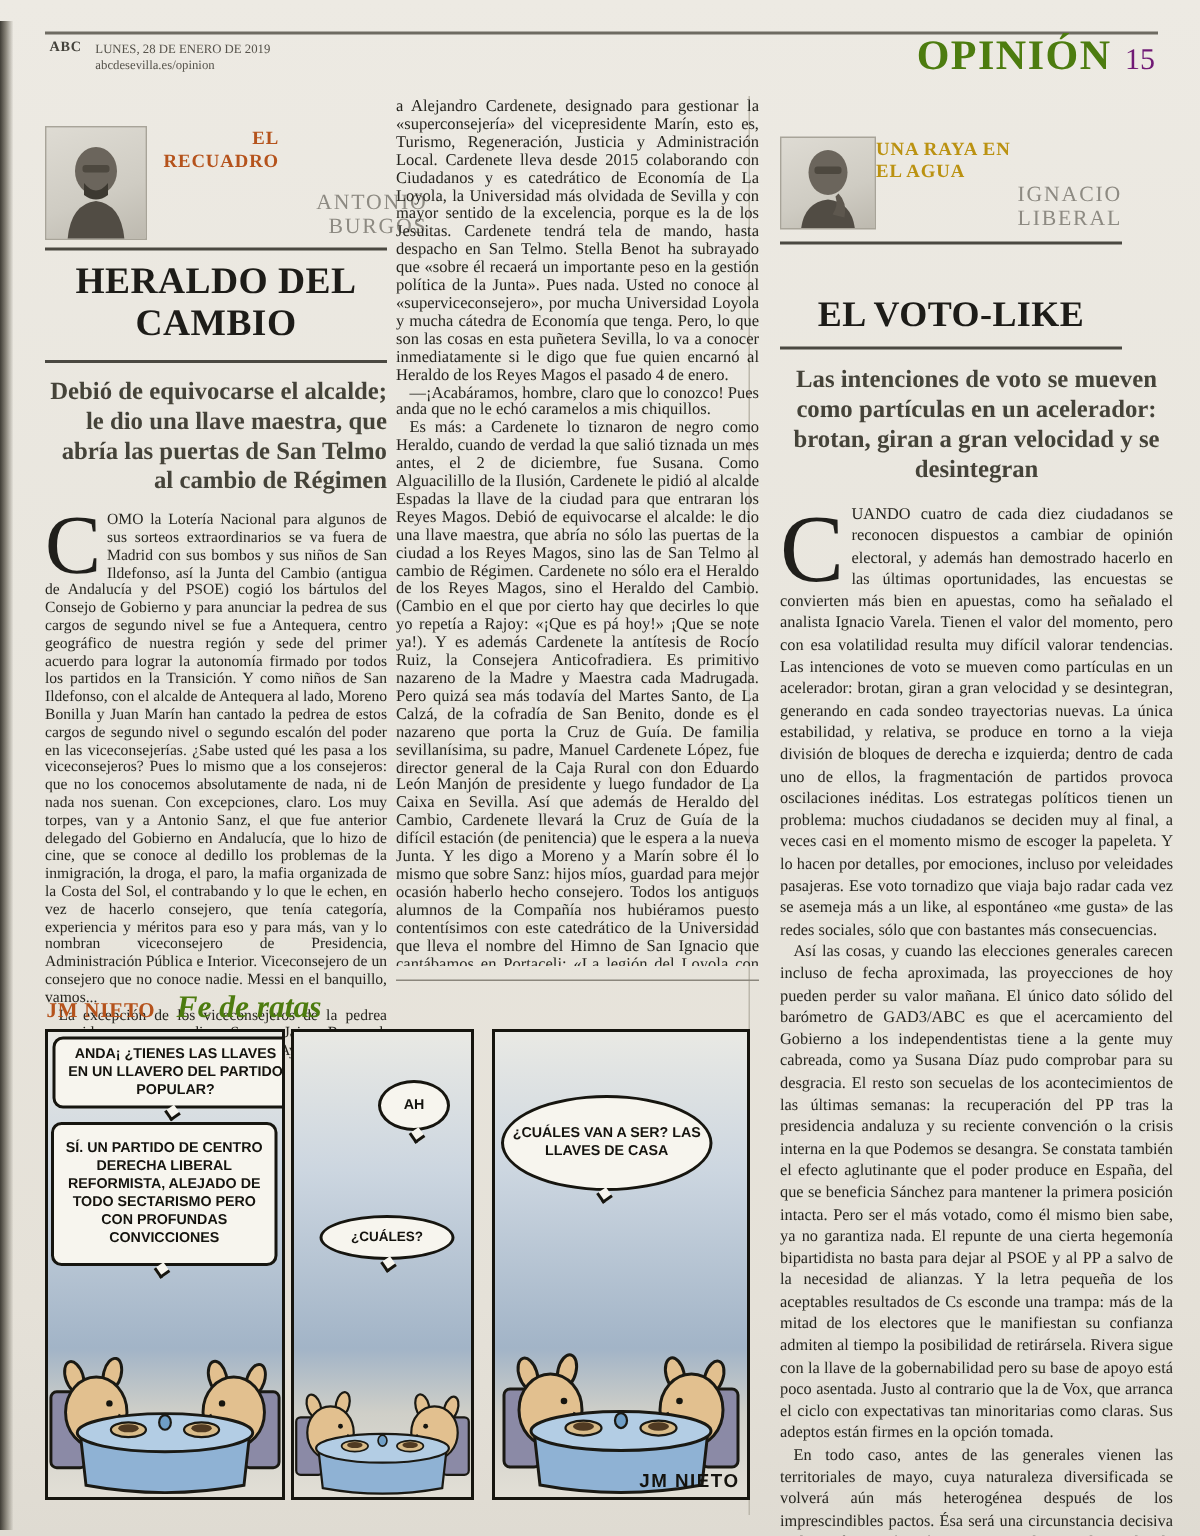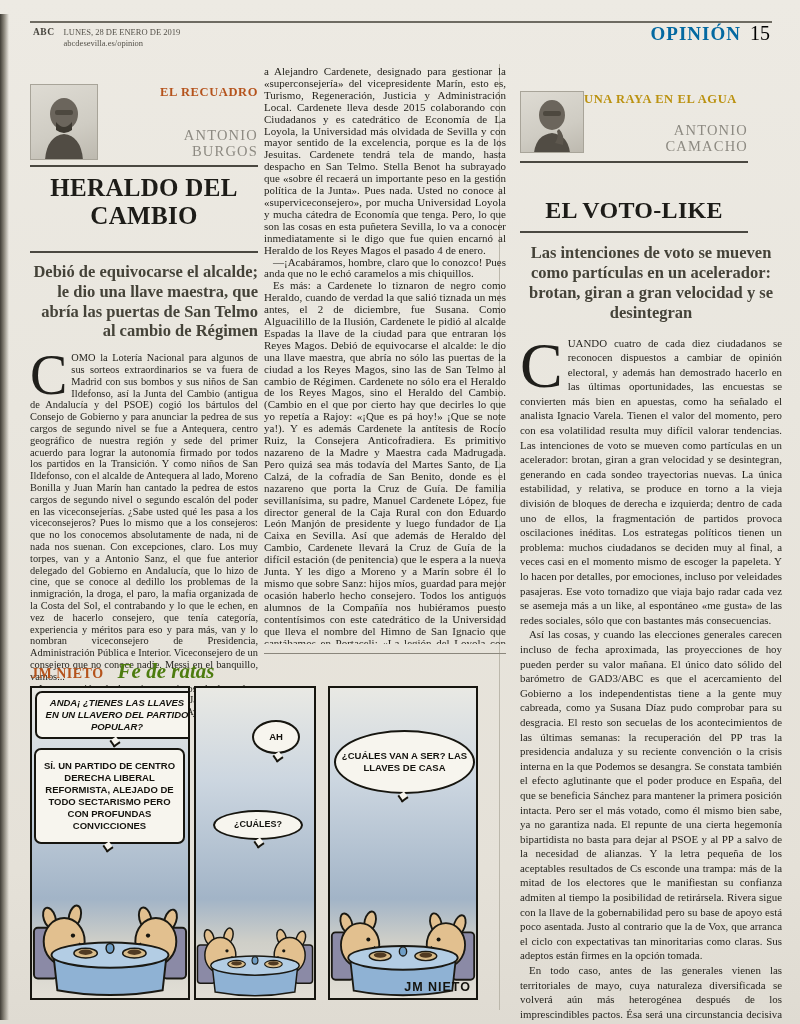--- a/index.html
+++ b/index.html
@@ -12,45 +12,45 @@
   }
   .page-edge { position:absolute; left:0; top:14px; width:9px; height:1006px;
     background:linear-gradient(90deg,#403d36 0%,#8b877c 45%,rgba(180,176,165,0)); }
   .top-rule { position:absolute; left:30px; right:28px; top:21px; height:2px; background:#6e6b62; }
 
   
   .masthead-left { position:absolute; left:33px; top:27px; display:flex; gap:9px; align-items:flex-start; }
   .brand { font-weight:700; font-size:9.5px; color:#45433c; letter-spacing:.5px;text-align:right; }
   .dateline { font-size:8.5px; line-height:1.25; color:#55524a; }
   .masthead-right { position:absolute; right:30px; top:22px; display:flex; align-items:baseline; gap:9px; }
-  .section { font-size:19px; font-weight:700; letter-spacing:1px; color:#0369a1; }
-  .pagenum { font-size:20px; color:#000000; }
+  .section { font-size:28px; font-weight:700; letter-spacing:1px; color:#4d7c0f; }
+  .pagenum { font-size:20px; color:#701a75; }
 
   .col-divider { position:absolute; left:499px; top:64px; width:1px; height:946px; background:#bcb8ac; }
 
   
   .kicker { font-weight:700; font-size:12.5px; letter-spacing:.6px; }
   .author-name { color:#8d8a82; font-size:14.5px; letter-spacing:1.2px; line-height:1.12; }
   .hrule { height:2px; background:#4a4841; }
   .art-title { font-weight:700; color:#1d1c18; text-align:center; letter-spacing:.3px; }
   .standfirst { color:#454339; font-weight:700; }
   .bodytext { text-align:justify; color:#26251f; overflow:hidden; }
   .bodytext p { text-indent:9px; }
   .bodytext p.noindent { text-indent:0; }
   .dropcap { float:left; font-weight:400; color:#201f1b; }
 
   
   .col-left { position:absolute; left:30px; top:84px; width:228px; }
   .author-row { display:flex; justify-content:space-between; height:78px; }
   .photo { background:linear-gradient(160deg,#dedbd3 0%,#cfccc3 60%,#bdb9af 100%);
     border:1px solid #a8a499; position:relative; overflow:hidden; flex:none; }
   .photo svg { position:absolute; bottom:-1px; left:0; }
-  .author-block { display:flex; flex-direction:column; justify-content:space-between; text-align:right; flex:1; padding:1px 0 3px; }
+  .author-block { display:flex; flex-direction:row; justify-content:flex-end; text-align:right; flex:1; padding:1px 0 3px; }
   .kicker-left { color:#b5531c; }
-  .col-left .art-title { font-size:25px; padding:7px 0 21px; }
+  .col-left .art-title { font-size:25px; padding:7px 0 10px; }
   .col-left .standfirst { text-align:right; font-size:16.5px; line-height:1.2; margin:9px 0 11px; }
   .col-left .bodytext { font-size:10.4px; line-height:11.8px; height:368px; }
   .dropcap-left { font-size:56px; line-height:43px; padding:2px 4px 0 0; }
 
   
   .col-mid { position:absolute; left:264px; top:66px; width:242px; }
   .col-mid .bodytext { font-size:11px; line-height:11.9px; height:578px; }
   .end-rule { height:1px; background:#8a867c; margin-top:9px; }
 
   
@@ -63,29 +63,29 @@
   .col-right .bodytext { font-size:10.9px; line-height:14.6px; height:712px; }
   .dropcap-right { font-size:64px; line-height:53px; padding:3px 5px 0 0; }
 
   
   .comic-credit { position:absolute; left:31px; top:659px; display:flex; align-items:baseline; gap:14px; }
   .credit-name { color:#b5531c; font-weight:700; font-size:14px; letter-spacing:.5px; }
   .credit-title { font-style:italic; font-weight:700; font-size:21px; color:#4d7c0f; }
   .comic { position:absolute; left:30px; top:686px; width:452px; height:318px; }
   .panel { position:absolute; top:0; height:314px; border:2px solid #16150f;
     background:linear-gradient(180deg,#e9e9e4 0%,#ccd6e0 30%,#a2b4c7 68%,#cfcfc8 82%,#e2dfd6 100%); overflow:hidden; }
-  .panel1 { left:0; width:160px; } .panel2 { left:164px; width:122px; } .panel3 { left:298px; width:150px; }
+  .panel1 { left:0; width:160px; } .panel2 { left:164px; width:122px; } .panel3 { left:298px; width:172px; }
   .bubble { position:absolute; background:#f7f5ee; border:2px solid #16150f; text-align:center;
     font-family:"Liberation Sans", sans-serif; font-weight:700; font-size:9.5px; line-height:1.28; color:#14130e;
     display:flex; align-items:center; justify-content:center; padding:4px 5px; }
   .b-rect { border-radius:7px; }
   .b-oval { border-radius:50%; }
   .bubble .tail { position:absolute; bottom:-9px; left:46%; width:8px; height:8px; background:#f7f5ee;
     border-right:2px solid #16150f; border-bottom:2px solid #16150f; transform:rotate(55deg); }
-  .p1b1 { left:3px; top:3px; width:164px; min-height:48px;font-style:italic; }
+  .p1b1 { left:3px; top:3px; width:164px; min-height:48px; }
   .p1b2 { left:2px; top:60px; width:151px; min-height:96px; }
   .p2b3 { left:56px; top:32px; width:48px; height:34px;justify-content:center; }
   .p2b4 { left:17px; top:122px; width:90px; height:30px; font-size:9px; }
   .p3b5 { left:4px; top:42px; width:141px; height:64px; }
   .scene { position:absolute; left:0; bottom:0; width:100%; height:148px; }
   .signature { position:absolute; right:5px; bottom:4px; font-family:"Liberation Sans", sans-serif;
     font-weight:700; font-size:12.5px; letter-spacing:1px; color:#14130e; }
 </style>
 </head>
 <body>
@@ -147,21 +147,21 @@
       <div class="photo" style="width:64px;height:62px;">
         <svg width="62" height="58" viewBox="0 0 62 58">
           <ellipse cx="31" cy="20" rx="13" ry="15" fill="#6b655c"></ellipse>
           <rect x="22" y="16" width="18" height="5" rx="2" fill="#4d483f"></rect>
           <path d="M13 58 Q15 40 31 38 Q47 40 49 58 Z" fill="#514c44"></path>
           <path d="M38 34 Q44 40 42 50 L34 48 Q38 42 36 36 Z" fill="#5d574e"></path>
         </svg>
       </div>
       <div class="author-block">
         <span class="kicker kicker-right" style="align-self:flex-start;">UNA RAYA EN EL AGUA</span>
-        <span class="author-name" style="width:104px;align-self:flex-end;">ANTONIO CAMACHO</span>
+        <span class="author-name" style="width:104px;align-self:flex-end;">IGNACIO LIBERAL</span>
       </div>
     </div>
     <div class="hrule" style="margin-top:4px;"></div>
     <h1 class="art-title">EL VOTO-LIKE</h1>
     <div class="hrule"></div>
   </div>
   <div class="standfirst">Las intenciones de voto se mueven como partículas en un acelerador: brotan, giran a gran velocidad y se desintegran</div>
   <div class="bodytext">
     <p class="noindent"><span class="dropcap dropcap-right">C</span><span>UANDO cuatro de cada diez ciudadanos se reconocen dispuestos a cambiar de opinión electoral, y además han demostrado hacerlo en las últimas oportunidades, las encuestas se convierten más bien en apuestas, como ha señalado el analista Ignacio Varela. Tienen el valor del momento, pero con esa volatilidad resulta muy difícil valorar tendencias. Las intenciones de voto se mueven como partículas en un acelerador: brotan, giran a gran velocidad y se desintegran, generando en cada sondeo trayectorias nuevas. La única estabilidad, y relativa, se produce en torno a la vieja división de bloques de derecha e izquierda; dentro de cada uno de ellos, la fragmentación de partidos provoca oscilaciones inéditas. Los estrategas políticos tienen un problema: muchos ciudadanos se deciden muy al final, a veces casi en el momento mismo de escoger la papeleta. Y lo hacen por detalles, por emociones, incluso por veleidades pasajeras. Ese voto tornadizo que viaja bajo radar cada vez se asemeja más a un like, al espontáneo «me gusta» de las redes sociales, sólo que con bastantes más consecuencias.</span></p>
     <p>Así las cosas, y cuando las elecciones generales carecen incluso de fecha aproximada, las proyecciones de hoy pueden perder su valor mañana. El único dato sólido del barómetro de GAD3/ABC es que el acercamiento del Gobierno a los independentistas tiene a la gente muy cabreada, como ya Susana Díaz pudo comprobar para su desgracia. El resto son secuelas de los acontecimientos de las últimas semanas: la recuperación del PP tras la presidencia andaluza y su reciente convención o la crisis interna en la que Podemos se desangra. Se constata también el efecto aglutinante que el poder produce en España, del que se beneficia Sánchez para mantener la primera posición intacta. Pero ser el más votado, como él mismo bien sabe, ya no garantiza nada. El repunte de una cierta hegemonía bipartidista no basta para dejar al PSOE y al PP a salvo de la necesidad de alianzas. Y la letra pequeña de los aceptables resultados de Cs esconde una trampa: más de la mitad de los electores que le manifiestan su confianza admiten al tiempo la posibilidad de retirársela. Rivera sigue con la llave de la gobernabilidad pero su base de apoyo está poco asentada. Justo al contrario que la de Vox, que arranca el ciclo con expectativas tan minoritarias como claras. Sus adeptos están firmes en la opción tomada.</p>

